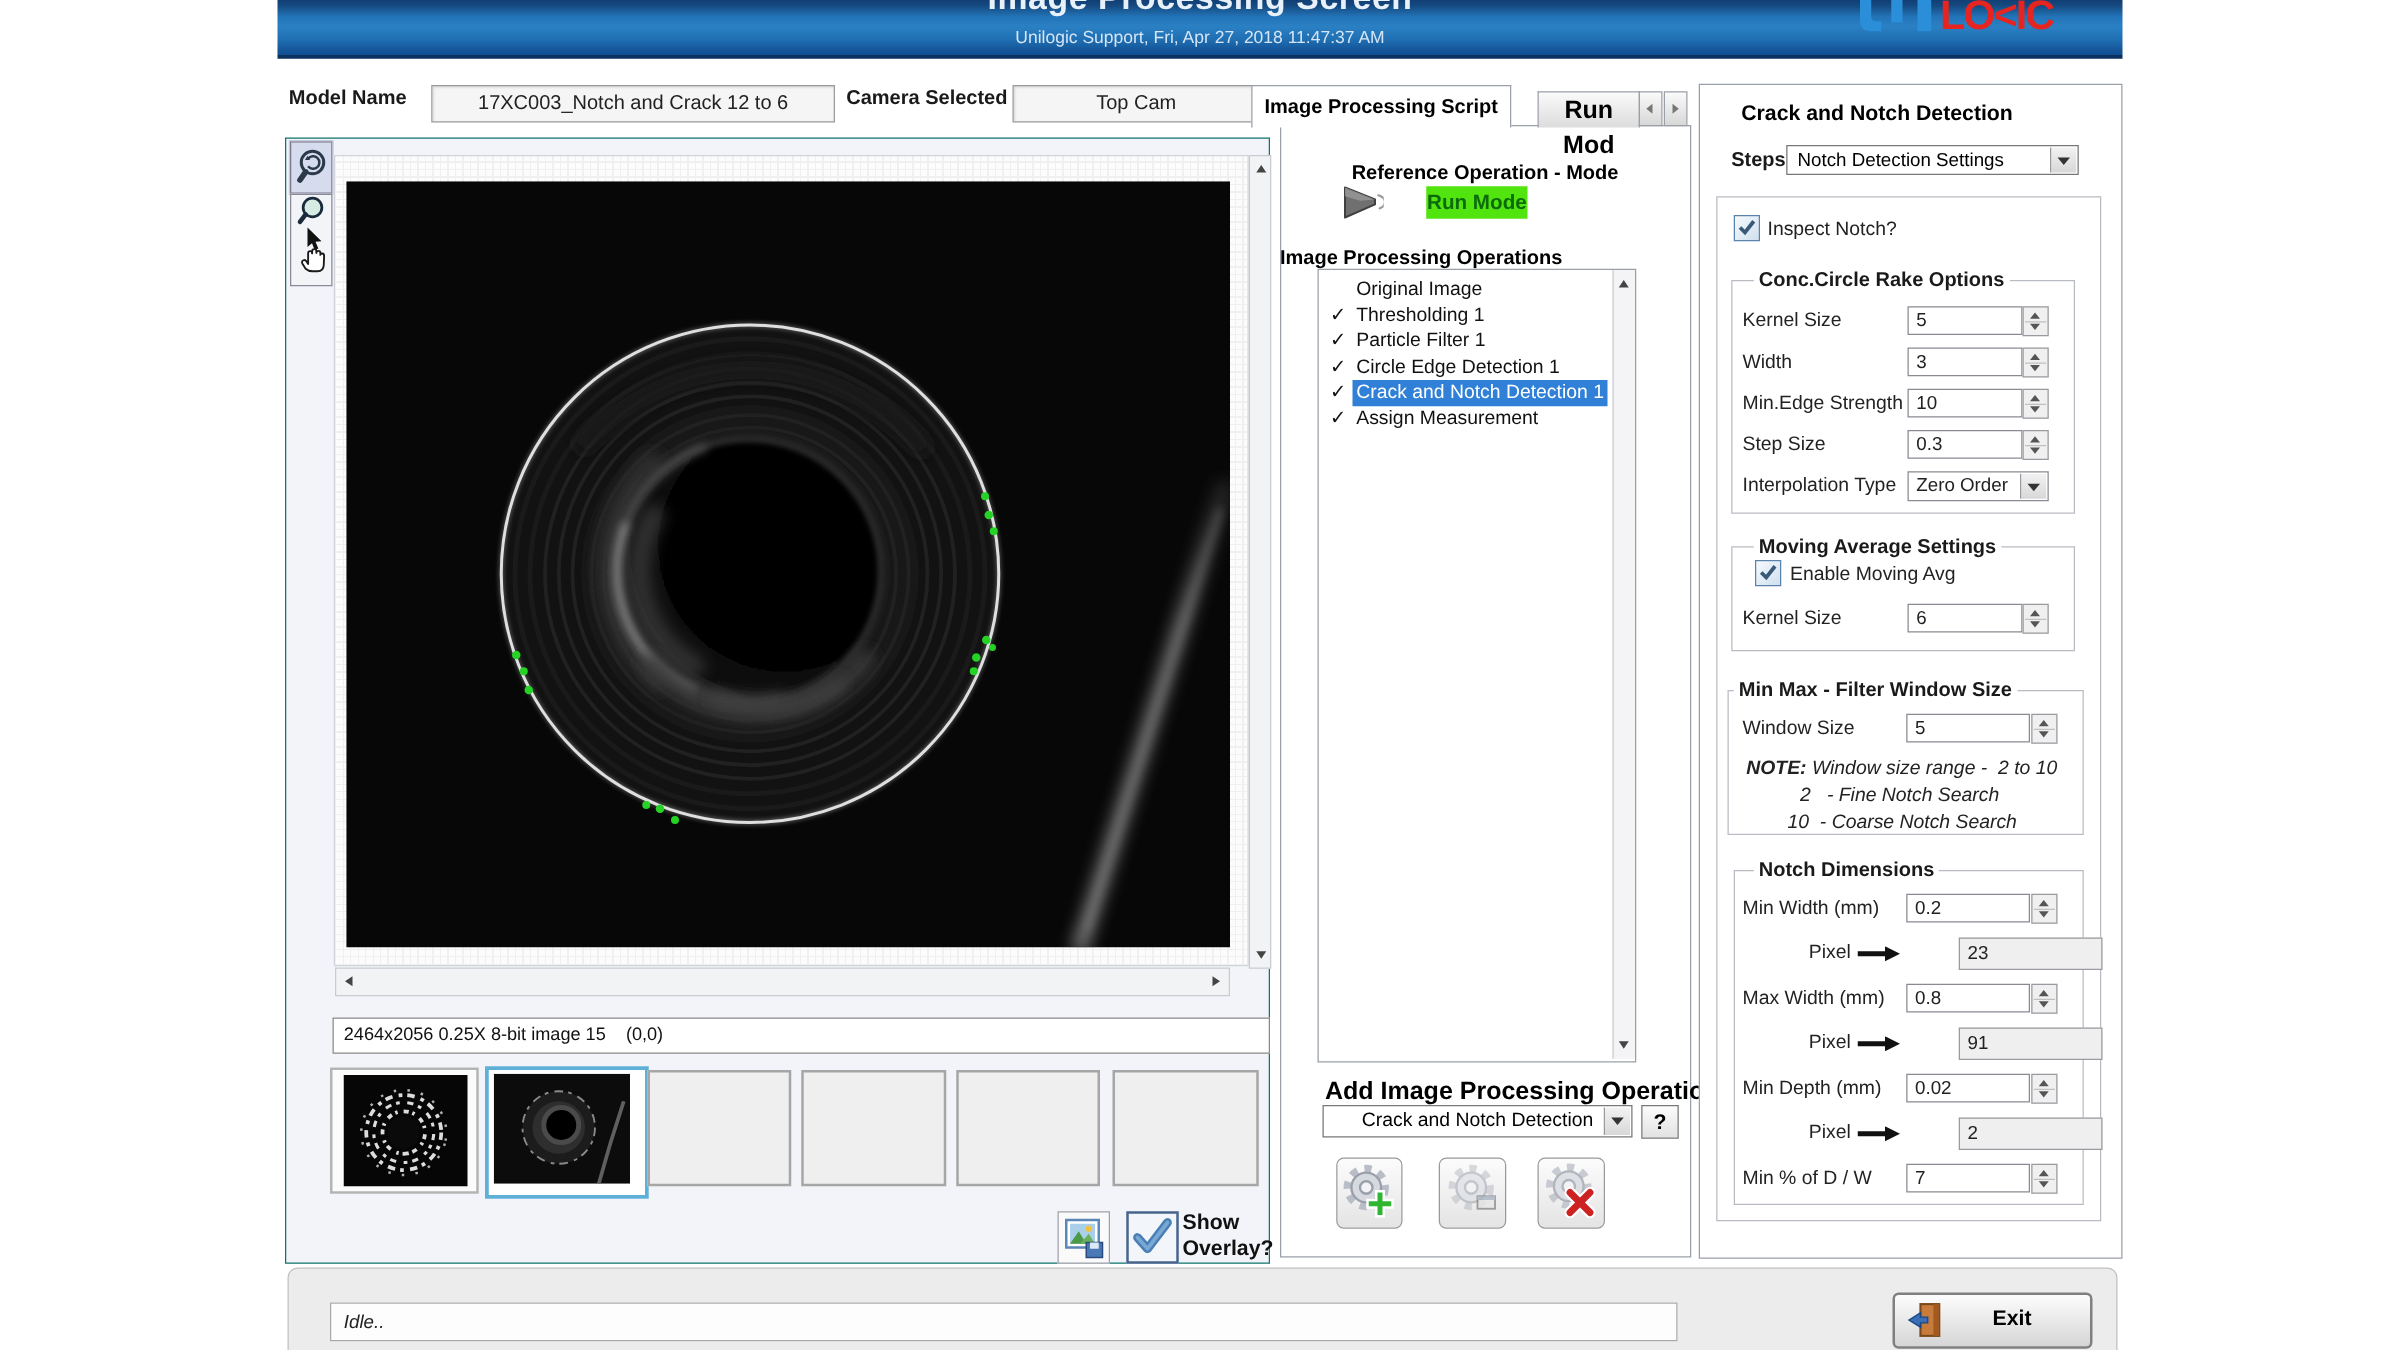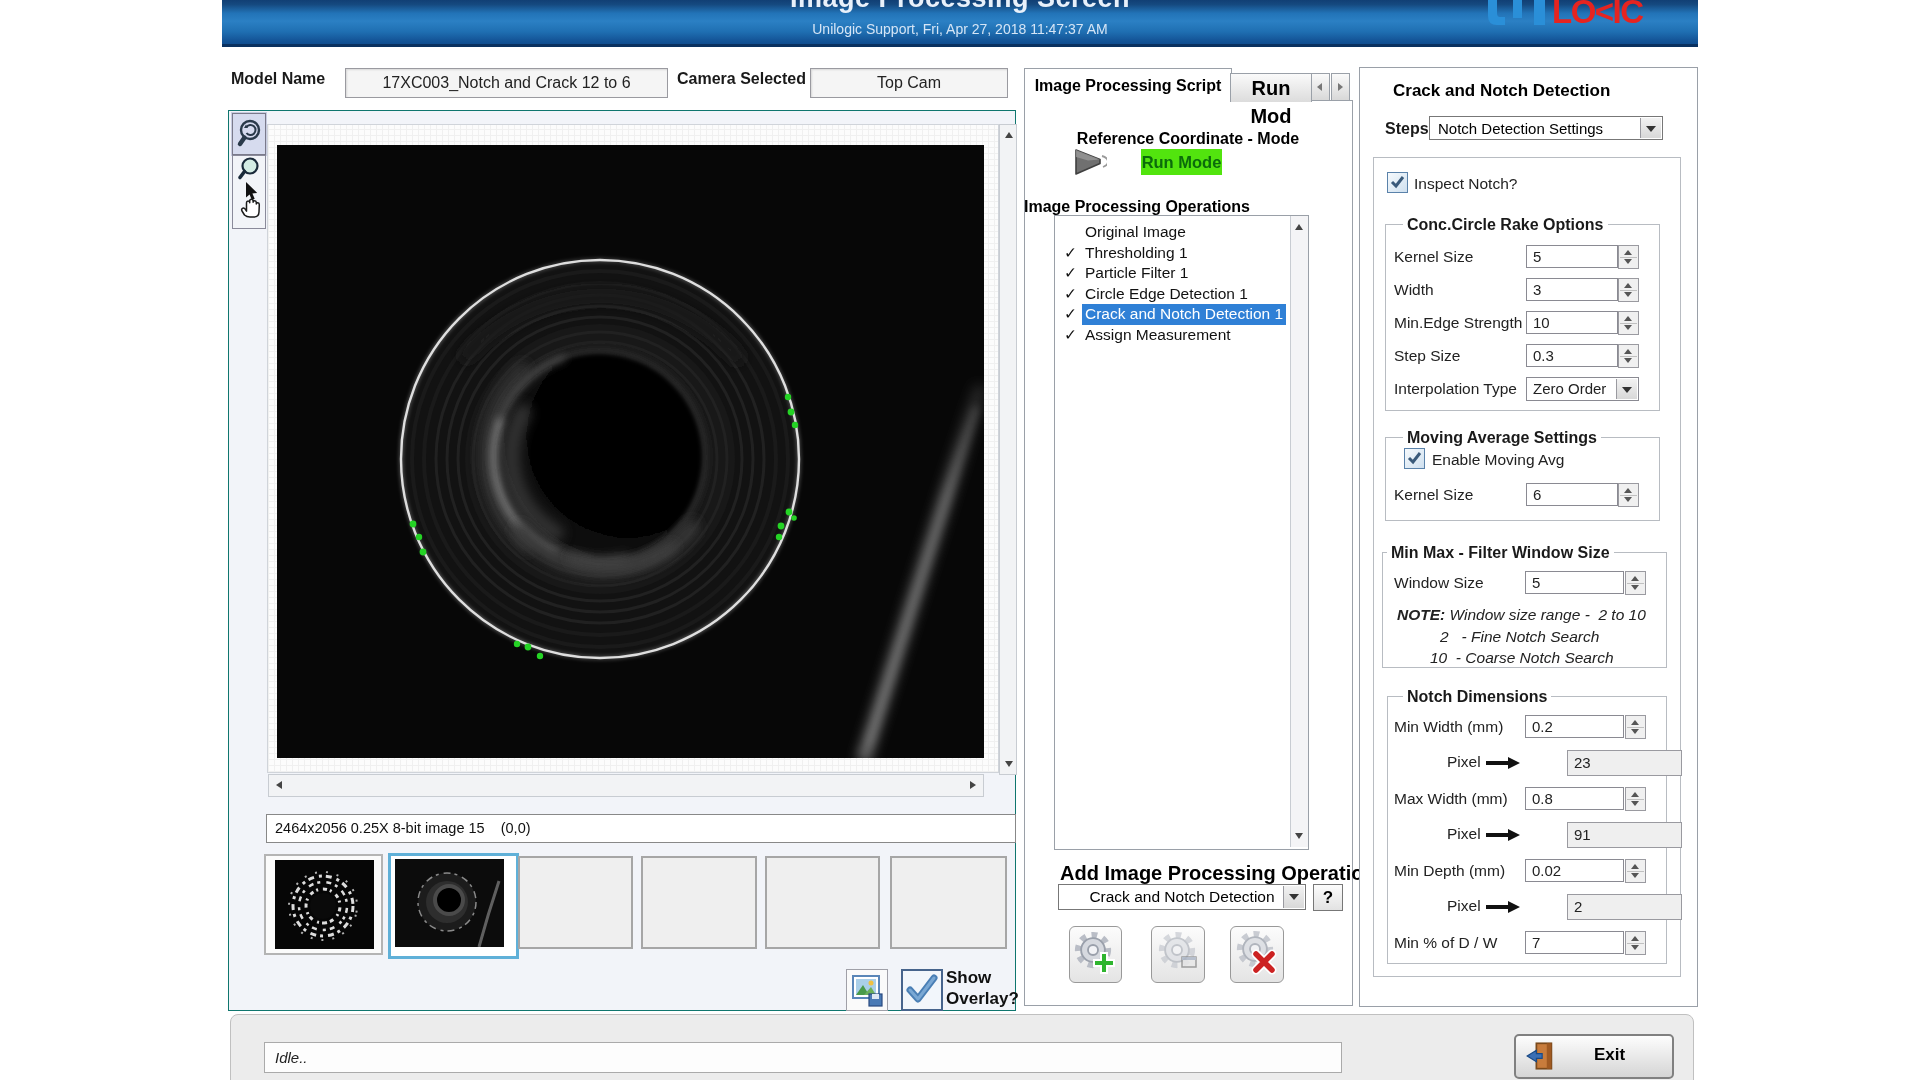--- a/index.html
+++ b/index.html
@@ -213,30 +213,30 @@
   <div class="abs" style="left:672px;top:858px;width:38px;height:38px;border:2px solid #47648c;background:#f2f6fb;">
     <svg width="38" height="38" viewBox="0 0 38 38">
       <path d="M7,19 L15,28 L31,7" fill="none" stroke="#4a7fb5" stroke-width="7" stroke-linecap="round" stroke-linejoin="round"></path>
       <path d="M7,19 L15,28 L31,7" fill="none" stroke="#7aa8d4" stroke-width="3" stroke-linecap="round" stroke-linejoin="round"></path>
     </svg>
   </div>
   <div class="abs" style="left:717px;top:856px;font-size:17px;font-weight:bold;color:#111;line-height:21px;">Show<br>Overlay?</div>
 </div>
 
 <div class="abs panelborder" style="left:1024px;top:100px;width:327px;height:904px;"></div>
-<div class="abs" style="left:1024px;top:68px;width:206px;height:33px;background:#fff;border:1px solid #9aa0a8;border-bottom:none;text-align:center;font-weight:bold;font-size:16px;line-height:33px;">Image Processing Script</div>
+<div class="abs" style="left:1001px;top:68px;width:206px;height:33px;background:#fff;border:1px solid #9aa0a8;border-bottom:none;text-align:center;font-weight:bold;font-size:16px;line-height:33px;">Image Processing Script</div>
 <div class="abs" style="left:1230px;top:73px;width:80px;height:28px;background:linear-gradient(180deg,#fafafa,#dcdcdc);border:1px solid #9aa0a8;border-bottom:none;text-align:center;font-weight:bold;font-size:20px;line-height:28px;">Run Mod</div>
 <div class="abs" style="left:1311px;top:73px;width:17px;height:26px;background:linear-gradient(180deg,#fafafa,#d8d8d8);border:1px solid #9aa0a8;">
     <div class="sbarrow" style="left:5px;top:9px;border:4px solid transparent;border-right:5px solid #777;border-left:none;"></div>
   </div>
 <div class="abs" style="left:1331px;top:73px;width:17px;height:26px;background:linear-gradient(180deg,#fafafa,#d8d8d8);border:1px solid #9aa0a8;">
     <div class="sbarrow" style="left:6px;top:9px;border:4px solid transparent;border-left:5px solid #777;border-right:none;"></div>
   </div>
 
-<div class="abs" style="left:1073px;top:130px;width:230px;text-align:center;font-weight:bold;font-size:16px;">Reference Coordinate - Mode</div>
+<div class="abs" style="left:1073px;top:130px;width:230px;text-align:center;font-weight:bold;font-size:16px;">Reference Operation - Mode</div>
 <div class="abs" style="left:1073px;top:147px;width:34px;height:28px;">
   <svg width="34" height="30" viewBox="0 0 34 30">
     <path d="M3,3 L27,12.5 L27,16.5 L3,27 z" fill="#707070" stroke="#404040" stroke-width="1.6" stroke-linejoin="round"></path>
     <path d="M3,3 L27,12.5 L15,13.5 L3,10 z" fill="#9a9a9a" opacity=".8"></path>
     <path d="M29,9 a9,6 0 0 1 1,11" fill="none" stroke="#9a9a9a" stroke-width="1.8"></path>
   </svg>
 </div>
 <div class="abs" style="left:1141px;top:149px;width:81px;height:26px;background:#52e40e;text-align:center;font-size:16.5px;font-weight:bold;color:#0b6b0b;line-height:26px;">Run Mode</div>
 <div class="abs" style="left:1024px;top:198px;width:300px;text-align:left;font-weight:bold;font-size:16px;">Image Processing Operations</div>
 

